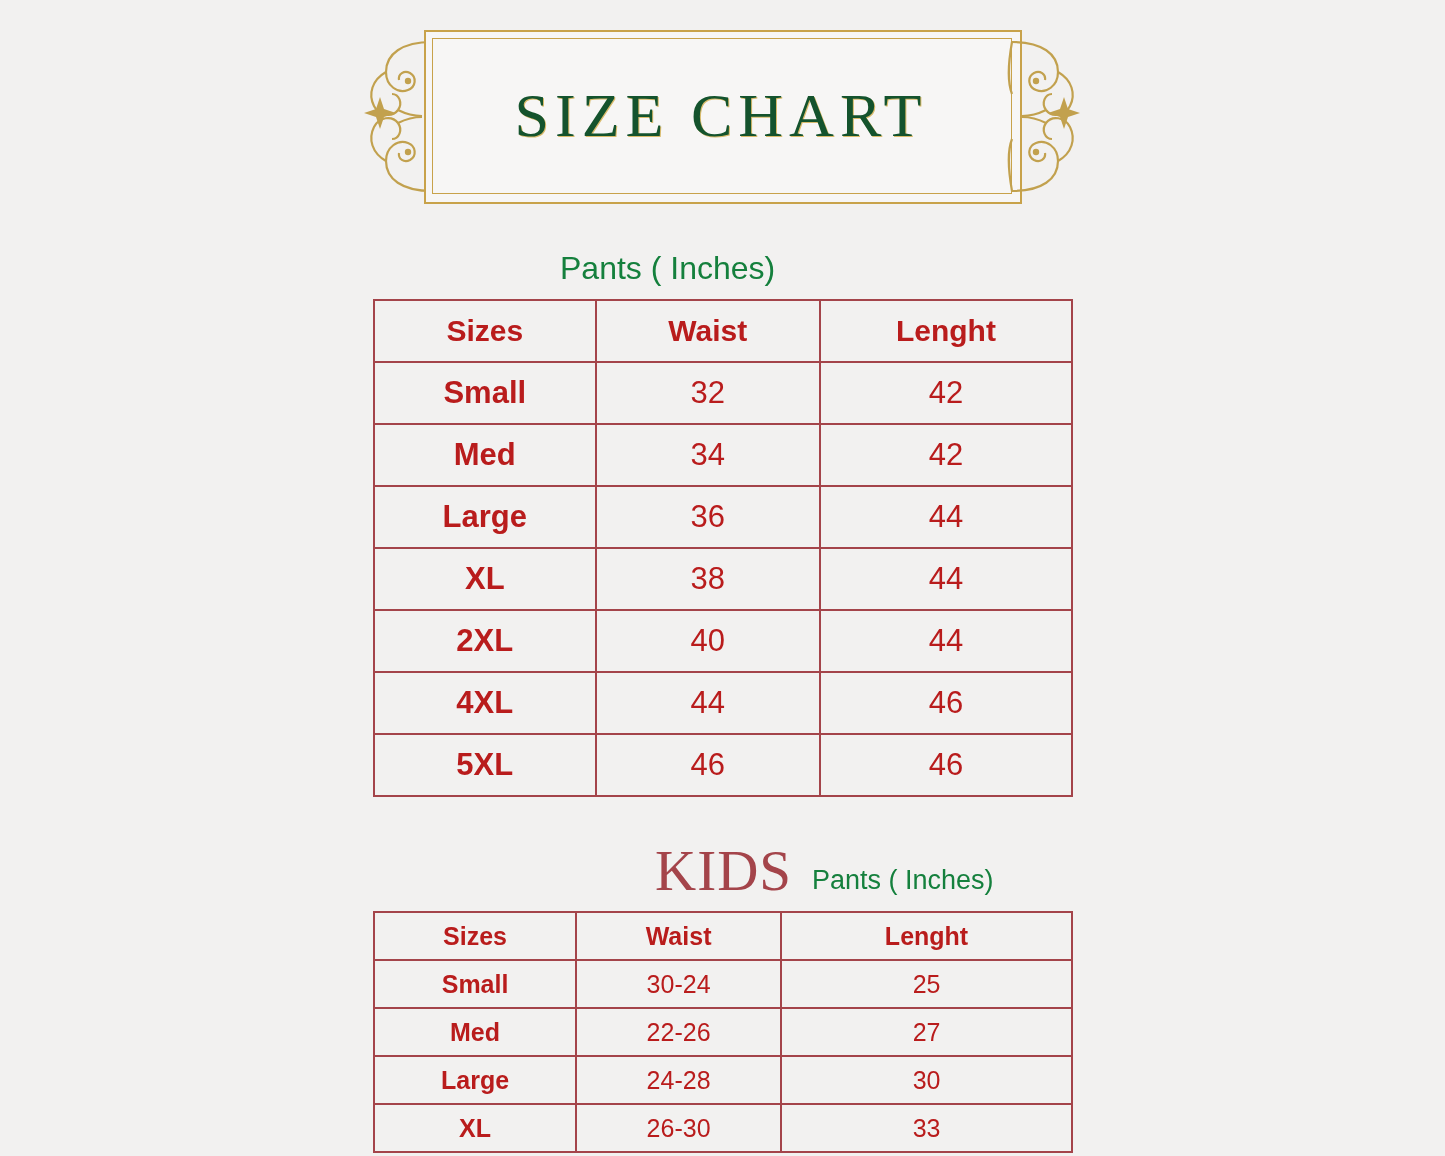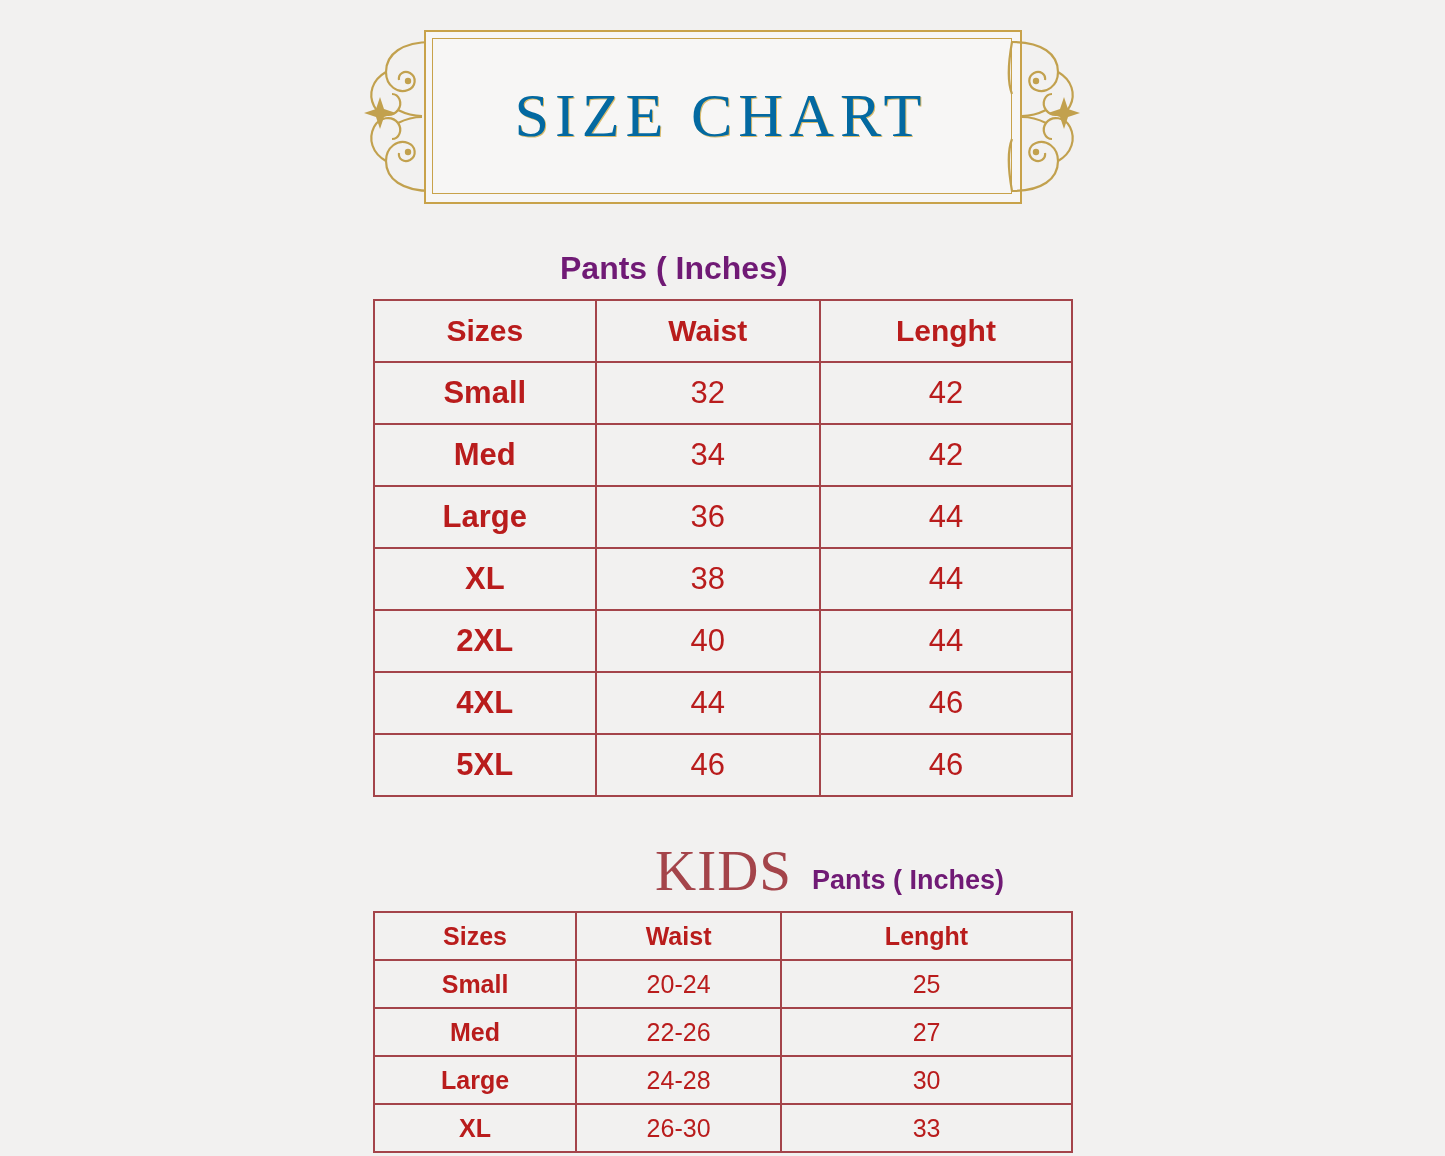--- a/index.html
+++ b/index.html
@@ -45,39 +45,39 @@
     left: 62px;
     top: 10px;
     width: 594px;
     height: 170px;
     display: flex;
     align-items: center;
     justify-content: center;
     font-family: "Liberation Serif", serif;
     font-size: 62px;
     letter-spacing: 6px;
-    color: #0369a1;
+    color: #14532d;
     text-shadow: 1px 1px 0 #d9bb6c;
     font-weight: 400;
   }
   .orn {
     position: absolute;
     top: 14px;
     width: 78px;
     height: 165px;
   }
   .orn-left { left: 0px; }
   .orn-right { right: 0px; }
 
   
   .sec-title {
     position: absolute;
     font-family: "Liberation Sans", sans-serif;
-    font-weight: bold;
-    color: #701a75;
+    font-weight: normal;
+    color: #15803d;
   }
   #pants-title {
     left: 560px;
     top: 250px;
     font-size: 32px;
   }
   #kids-word {
     left: 655px;
     top: 838px;
     font-family: "Liberation Serif", serif;
@@ -233,21 +233,21 @@
 
 <table id="kids-table">
   <tbody>
       <tr>
     <th class="c-size">Sizes</th>
     <th class="c-waist">Waist</th>
     <th class="c-len">Lenght</th>
   </tr>
   <tr>
     <td>Small</td>
-    <td class="val">20-24</td>
+    <td class="val">30-24</td>
     <td class="val">25</td>
   </tr>
   <tr>
     <td>Med</td>
     <td class="val">22-26</td>
     <td class="val">27</td>
   </tr>
   <tr>
     <td>Large</td>
     <td class="val">24-28</td>

